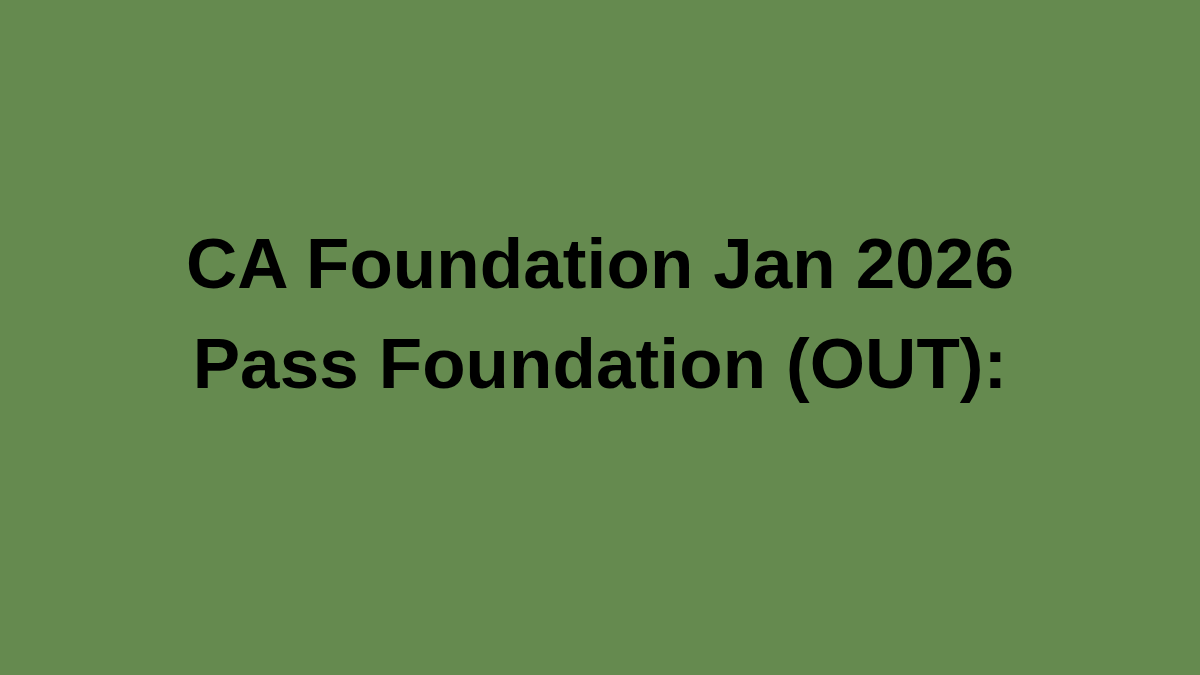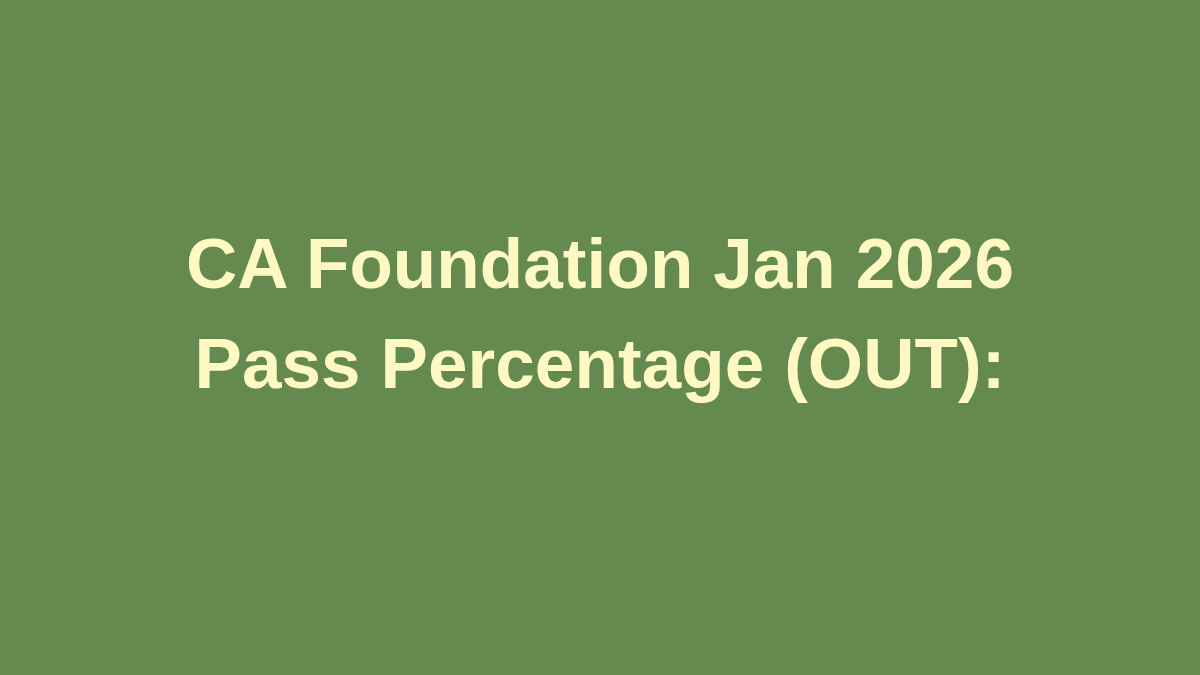--- a/index.html
+++ b/index.html
@@ -46,19 +46,19 @@
     display: block;
   }
 </style>
 </head>
 <body>
 
 <div class="banner" style="background-color: rgb(101, 138, 79);">
 
   <div class="headline-block">
 
-    <h1 class="headline" style="color: #fef9c3;">
+    <h1 class="headline" style="color: #000000;">
       <span class="headline-line">CA Foundation Jan 2026</span>
-      <span class="headline-line">Pass Percentage (OUT):</span>
+      <span class="headline-line">Pass Foundation (OUT):</span>
     </h1>
 
   </div>
 </div>
 
 </body></html>

